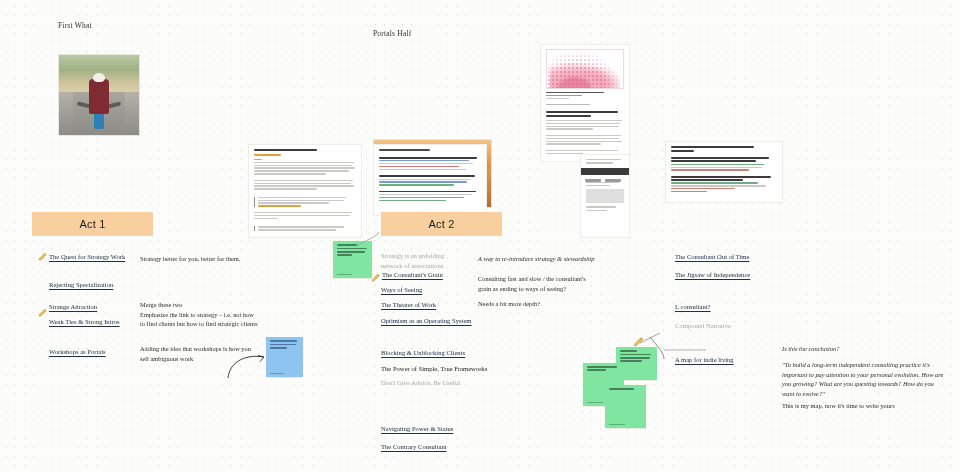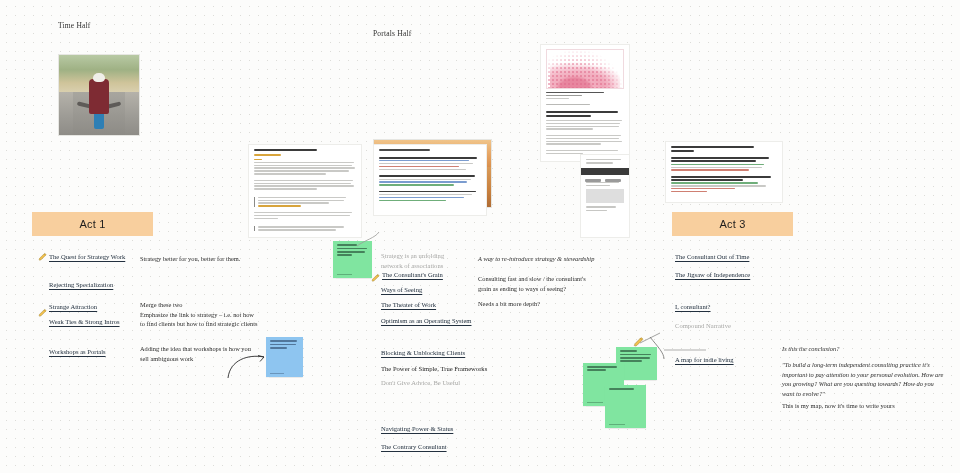--- a/index.html
+++ b/index.html
@@ -166,21 +166,21 @@
   .sticky.blue .s-f { background:rgba(20,40,70,.3); }
 
   
   svg.conn { position:absolute; overflow:visible; pointer-events:none; }
 </style>
 </head>
 <body>
 
 <div id="canvas">
 
-  <div class="abs section-label" style="left:58px; top:21px;">Time Half</div>
+  <div class="abs section-label" style="left:58px; top:21px;">First What</div>
 
   <div class="abs section-label" style="left:373px; top:29px;">Portals Half</div>
 
   <div class="abs photo" id="photo-bike" style="left:58px; top:54px; width:82px; height:82px;">
     <div class="sky"></div>
       <div class="ground"></div>
       <div class="road"></div>
     <div class="leg-l"></div>
       <div class="leg-r"></div>
     <div class="bike"></div>
@@ -313,21 +313,21 @@
     <div class="d-gap"></div>
     <div class="d-l" style="width:94%; background:#3b3b3b; height:1.7px;"></div>
     <div class="d-l" style="width:68%; background:#3b3b3b; height:1.7px;"></div>
     <div class="d-l g" style="width:82%"></div>
     <div class="d-l" style="width:90%"></div>
     <div class="d-l r" style="width:60%"></div>
     <div class="d-l r" style="width:34%"></div>
   </div>
 
   <div class="abs act-banner" style="left:32px; top:212px; width:121px; height:24px;">Act 1</div>
-  <div class="abs act-banner" style="left:672px; top:212px; width:121px; height:24px;">Act 3</div>
+  <div class="abs act-banner" style="left:381px; top:212px; width:121px; height:24px;">Act 2</div>
 
   <div class="abs item-row" style="left:38px; top:253px;">
     <svg class="pencil-icon" viewBox="0 0 24 24">
       <path d="M3 21l1.2-4.2L16.6 4.4a2 2 0 012.8 0l1.2 1.2a2 2 0 010 2.8L8.2 20.8 4 22z" fill="#f2c14e" stroke="#8a6d1f" stroke-width="1"></path>
       <path d="M15.6 5.4l3 3" stroke="#8a6d1f" stroke-width="1"></path>
     </svg>
     <span class="item-txt">The Quest for Strategy Work</span>
   </div>
 
   <div class="abs item-row" style="left:49px; top:281px;">

